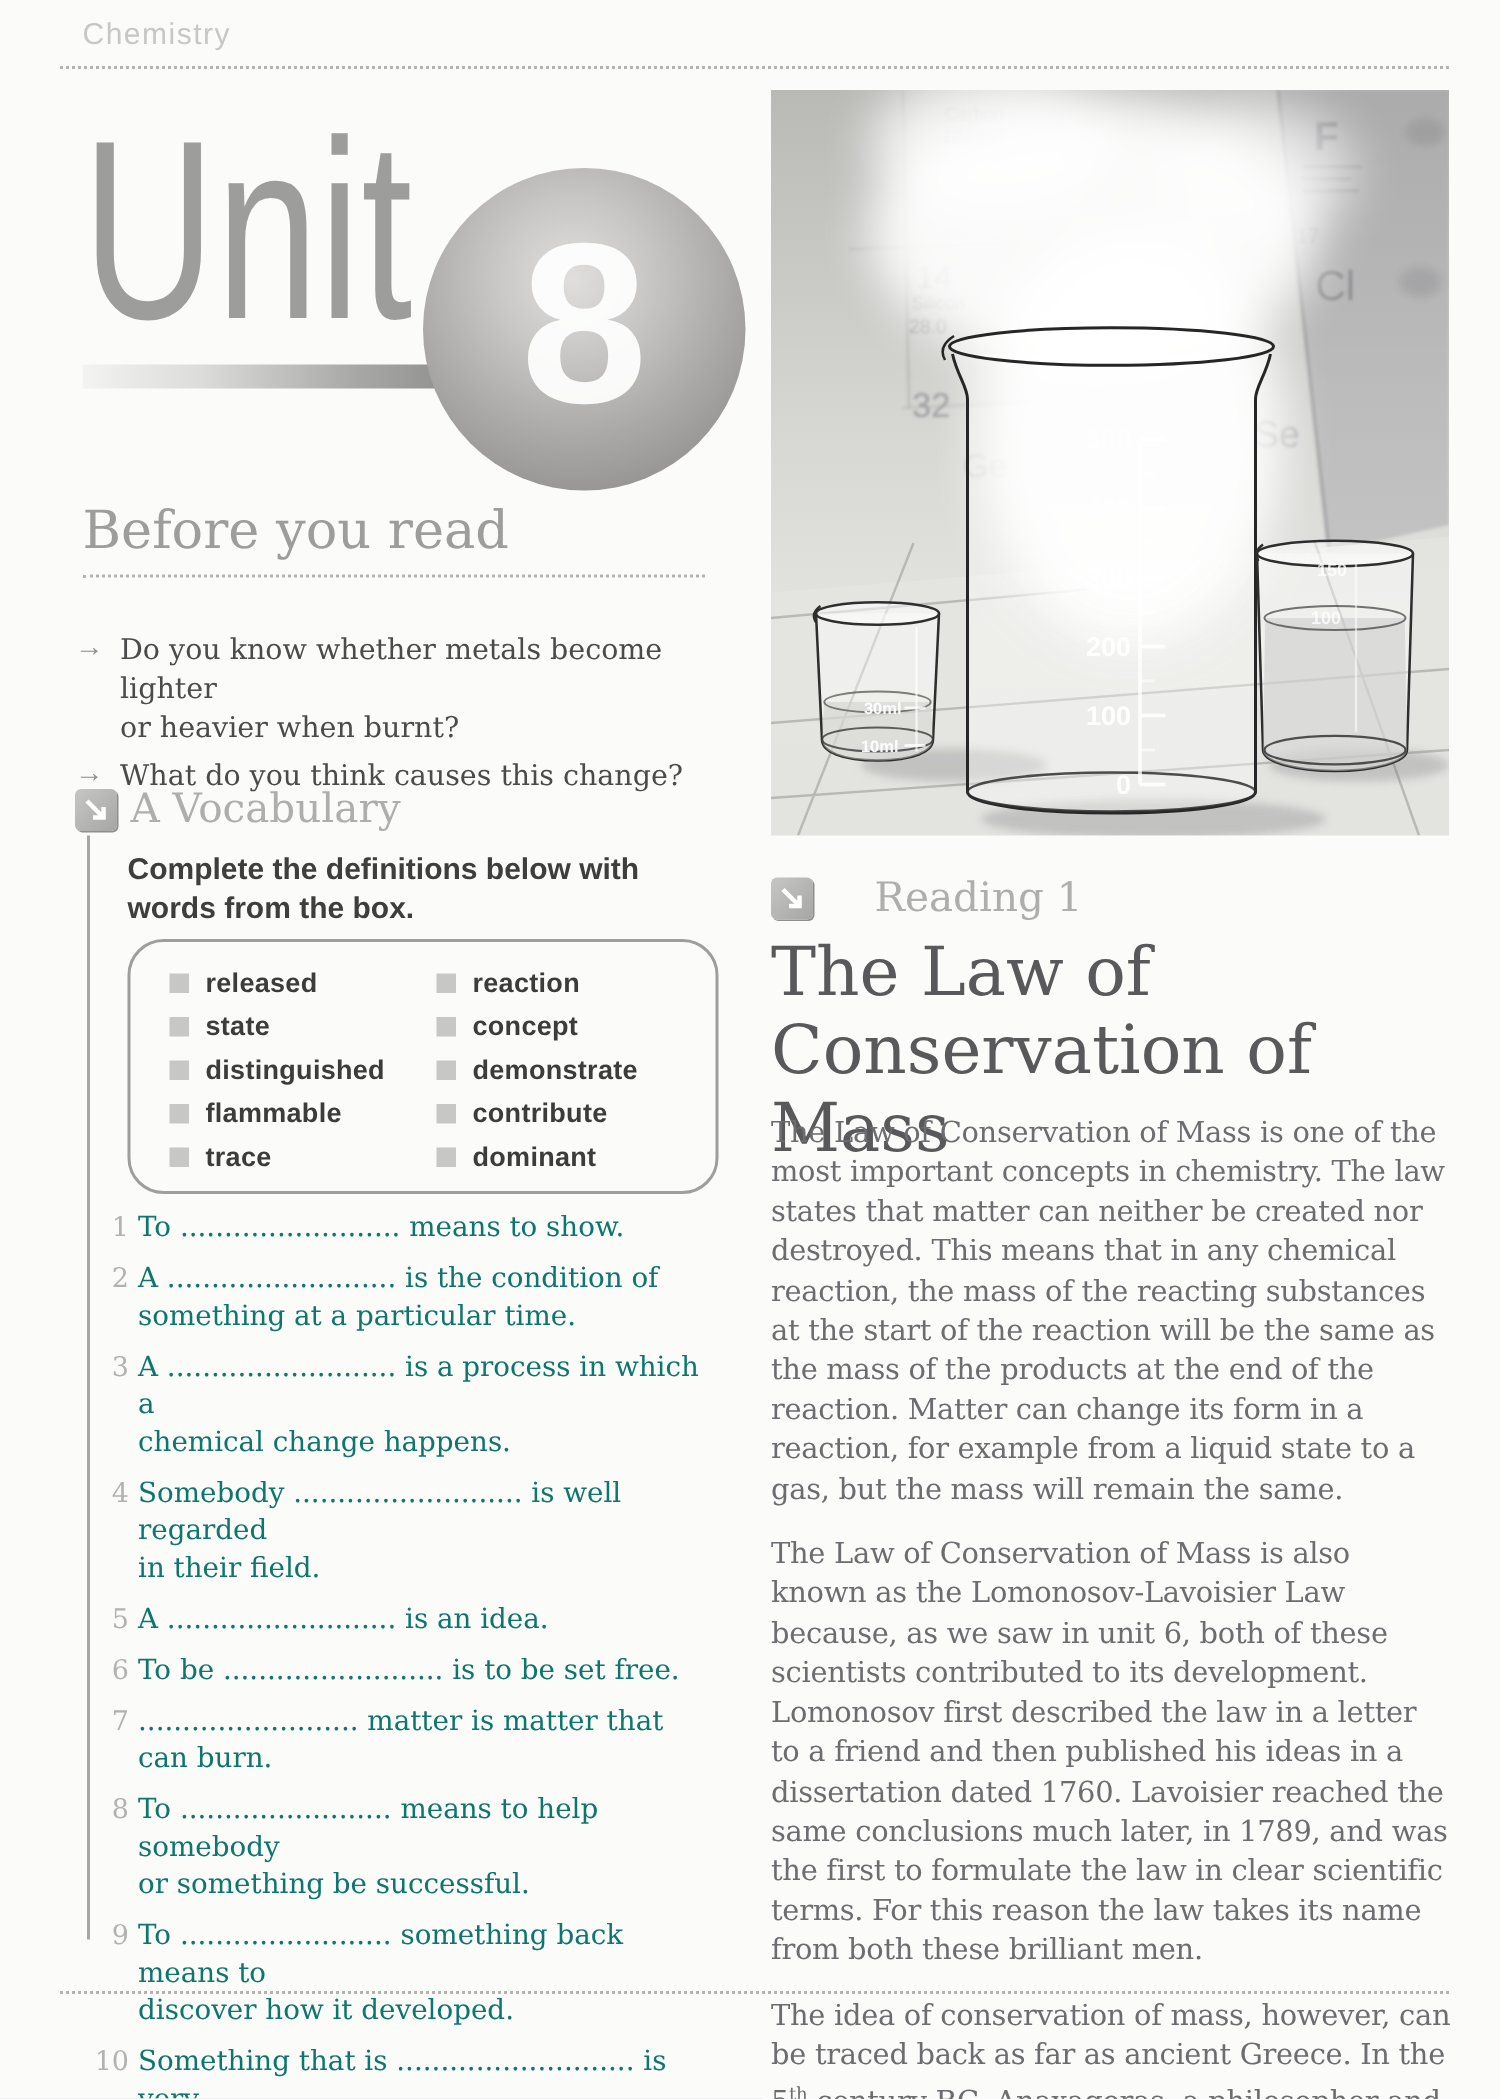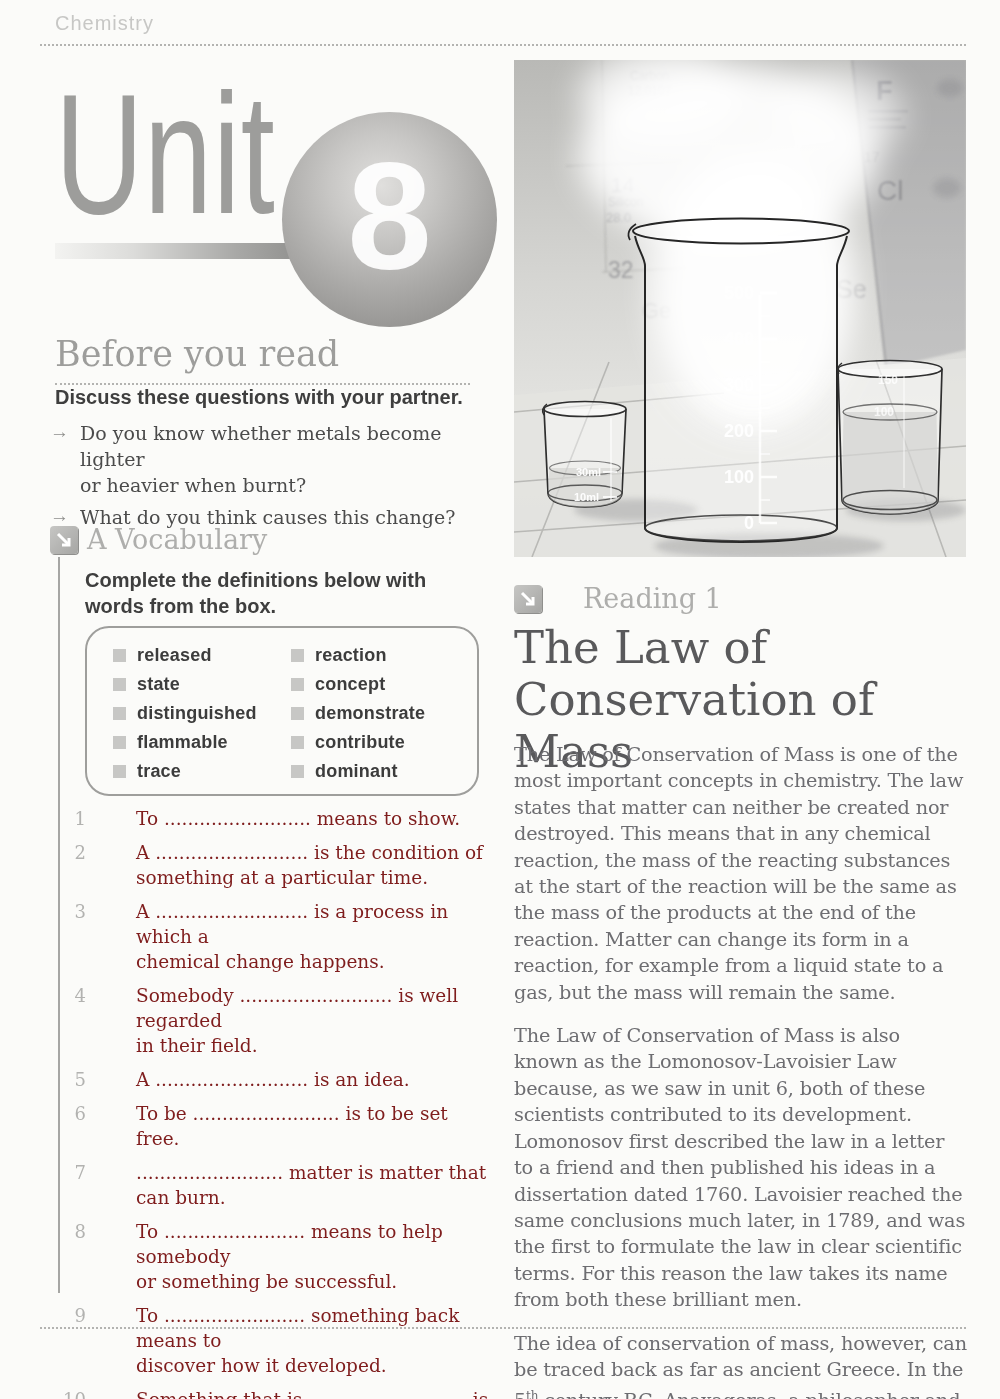--- a/index.html
+++ b/index.html
@@ -54,22 +54,22 @@
     border:2px solid #9e9e9c; border-radius:24px; padding:17px 0 0 26px;
     display:grid; grid-template-columns:178px auto; row-gap:8px; align-content:start; }
   .word-item { display:flex; align-items:center; }
   .word-bullet { width:13px; height:13px; background:#c7c7c5; margin-right:11px; flex:none; }
   .word-label { font-size:18px; font-weight:bold; color:#3c3c3c; letter-spacing:.2px; }
 
   .definitions { position:absolute; left:62px; top:806px; width:428px; }
   .def-item { display:flex; margin-bottom:9px; }
   .def-num { width:30px; flex:none; text-align:right; padding-right:6px;
     font-family:"DejaVu Serif", serif; font-size:18px; color:#b2b2b0; line-height:25px; }
-  .def-text { font-family:"DejaVu Serif", serif; font-size:18.5px; line-height:25px; color:#7f1d1d;
-    white-space:pre-line; width:390px;margin-left:44px; }
+  .def-text { font-family:"DejaVu Serif", serif; font-size:18.5px; line-height:25px; color:#0f766e;
+    white-space:pre-line; width:390px; }
 
   
   .photo { position:absolute; left:514px; top:60px; width:452px; height:497px; }
   .reading-row { left:514px; top:583px;gap:32px; }
   .reading-title { position:absolute; left:514px; top:622px; width:470px;
     font-family:"DejaVu Serif", serif; font-size:45px; line-height:52px; color:#59595b;
     white-space:pre-line; }
   .body-copy { position:absolute; left:514px; top:742px; width:455px;
     font-family:"DejaVu Serif", serif; font-size:19.3px; line-height:26.4px; color:#6d6d71;
     letter-spacing:-.2px; }
@@ -93,21 +93,20 @@
 
   <div class="unit-block">
     <div class="unit-bar"></div>
     <div class="unit-word">Unit</div>
     <div class="unit-circle">
       <span class="unit-number">8</span>
     </div>
   </div>
 
   <div class="byr-heading">Before you read</div>
-  <div class="byr-instruction">Discuss these questions with your partner.</div>
   <div class="questions">
     <div class="question">
       <span class="q-arrow">→</span>
       <span class="q-text">Do you know whether metals become lighter
 or heavier when burnt?</span>
     </div>
     <div class="question">
       <span class="q-arrow">→</span>
       <span class="q-text">What do you think causes this change?</span>
     </div>

